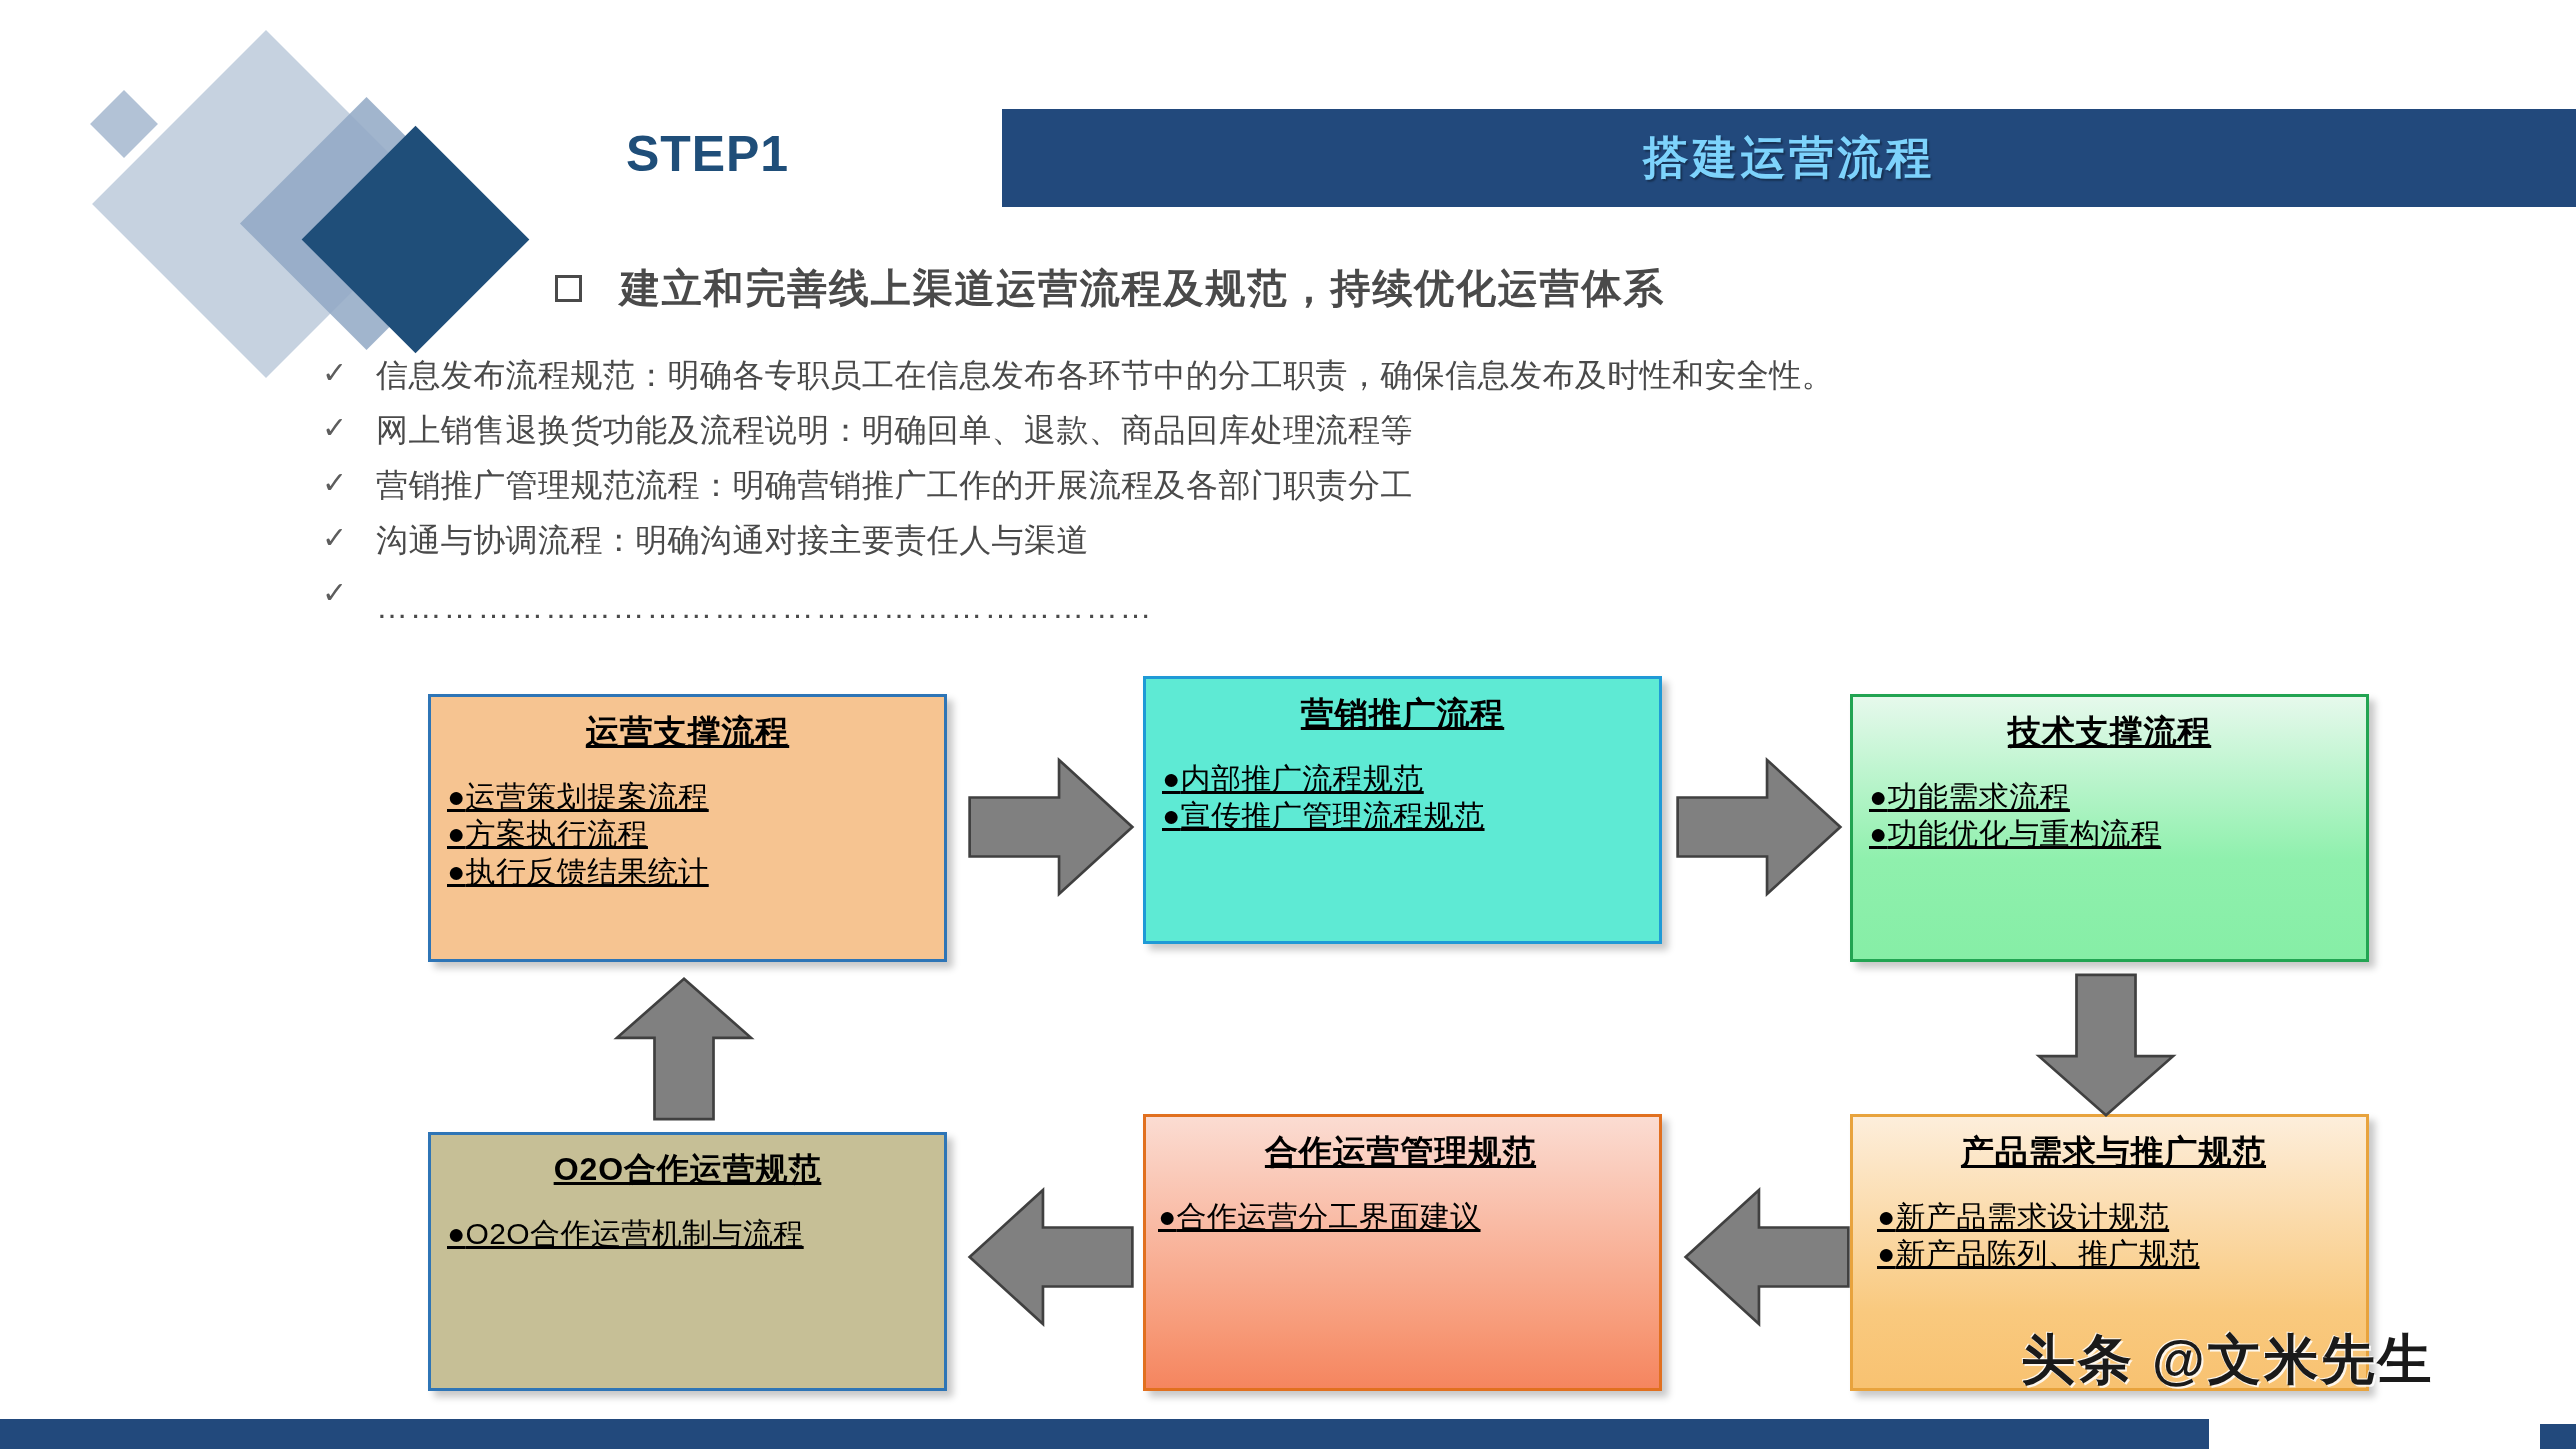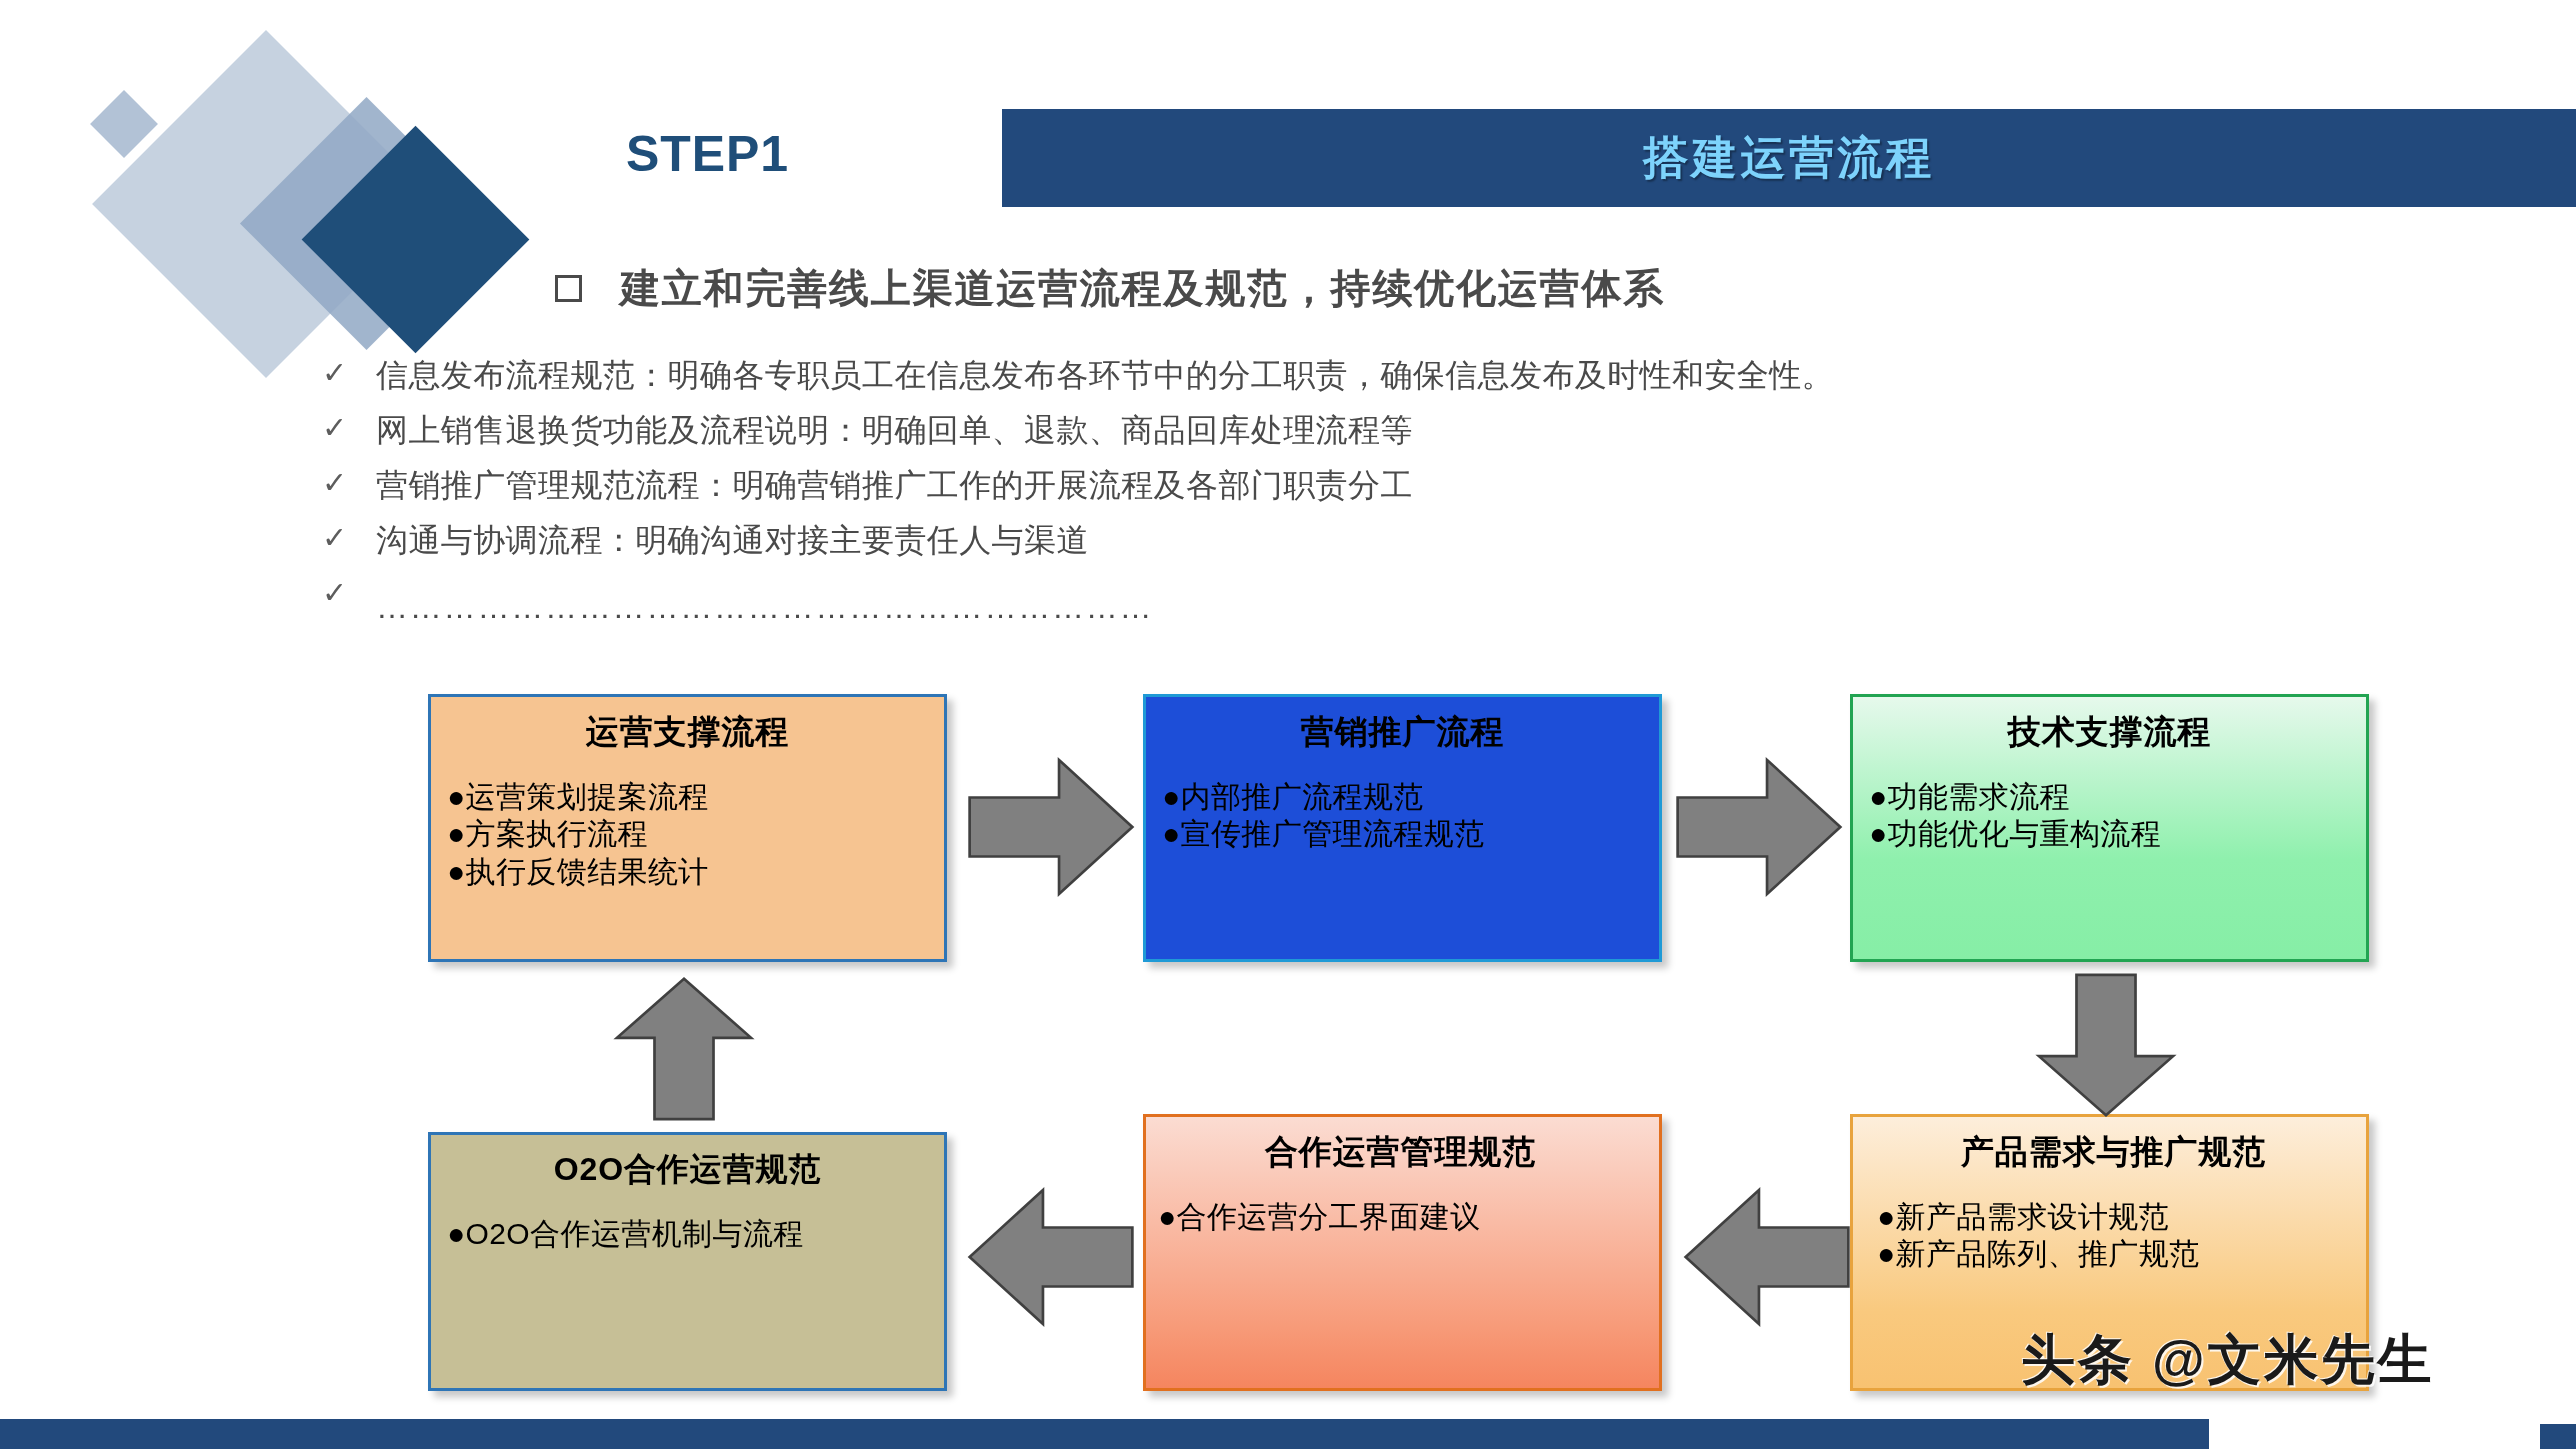--- a/index.html
+++ b/index.html
@@ -108,36 +108,37 @@
     padding-top: 12.5px;
   }
 
   
   #flow { position: absolute; left: 0; top: 0; width: 2576px; height: 1449px; }
   .node {
     position: absolute;
     box-sizing: border-box;
     box-shadow: 6.3px 6.3px 7.2px rgba(0,0,0,.22);
     padding: 12.5px 16px 9px 16px;
+    text-decoration: underline;
   }
   .node-title {
     text-align: center;
     font-size: 33px;
     font-weight: bold;
     color: #000;
     letter-spacing: 0.9px;
     margin-bottom: 23px;
   }
   .node-items { font-size: 30px; color: #000; line-height: 1.25; }
   .node-item { display: block; letter-spacing: 0.4px; }
 
   #node-0 { left: 428px;  top: 694px;  width: 519px; height: 268px;
             background: #f6c491; border: 3.6px solid #2e75b6; }
-  #node-1 { left: 1143px; top: 694px;  width: 519px; height: 268px;
-            background: #1d4ed8; border: 3.6px solid #1f9ad6; }
+  #node-1 { left: 1143px; top: 676px;  width: 519px; height: 268px;
+            background: #5eead4; border: 3.6px solid #1f9ad6; }
   #node-2 { left: 1850px; top: 694px;  width: 519px; height: 268px;
             background: linear-gradient(180deg,#e6f9ec 0%,#8ff0ad 62%,#86eea6 100%);
             border: 3.6px solid #22a452; }
   #node-3 { left: 1850px; top: 1114px; width: 519px; height: 277px;
             background: linear-gradient(180deg,#fdeedb 0%,#f9c97e 72%,#f8c271 100%);
             border: 3.6px solid #e8a33d; padding-left: 24px; }
   #node-4 { left: 1143px; top: 1114px; width: 519px; height: 277px;
             background: linear-gradient(180deg,#fbdcd2 0%,#f79a78 78%,#f5855f 100%);
             border: 3.6px solid #e1701f; padding-left: 12px; }
   #node-5 { left: 428px;  top: 1132px; width: 519px; height: 259px;

